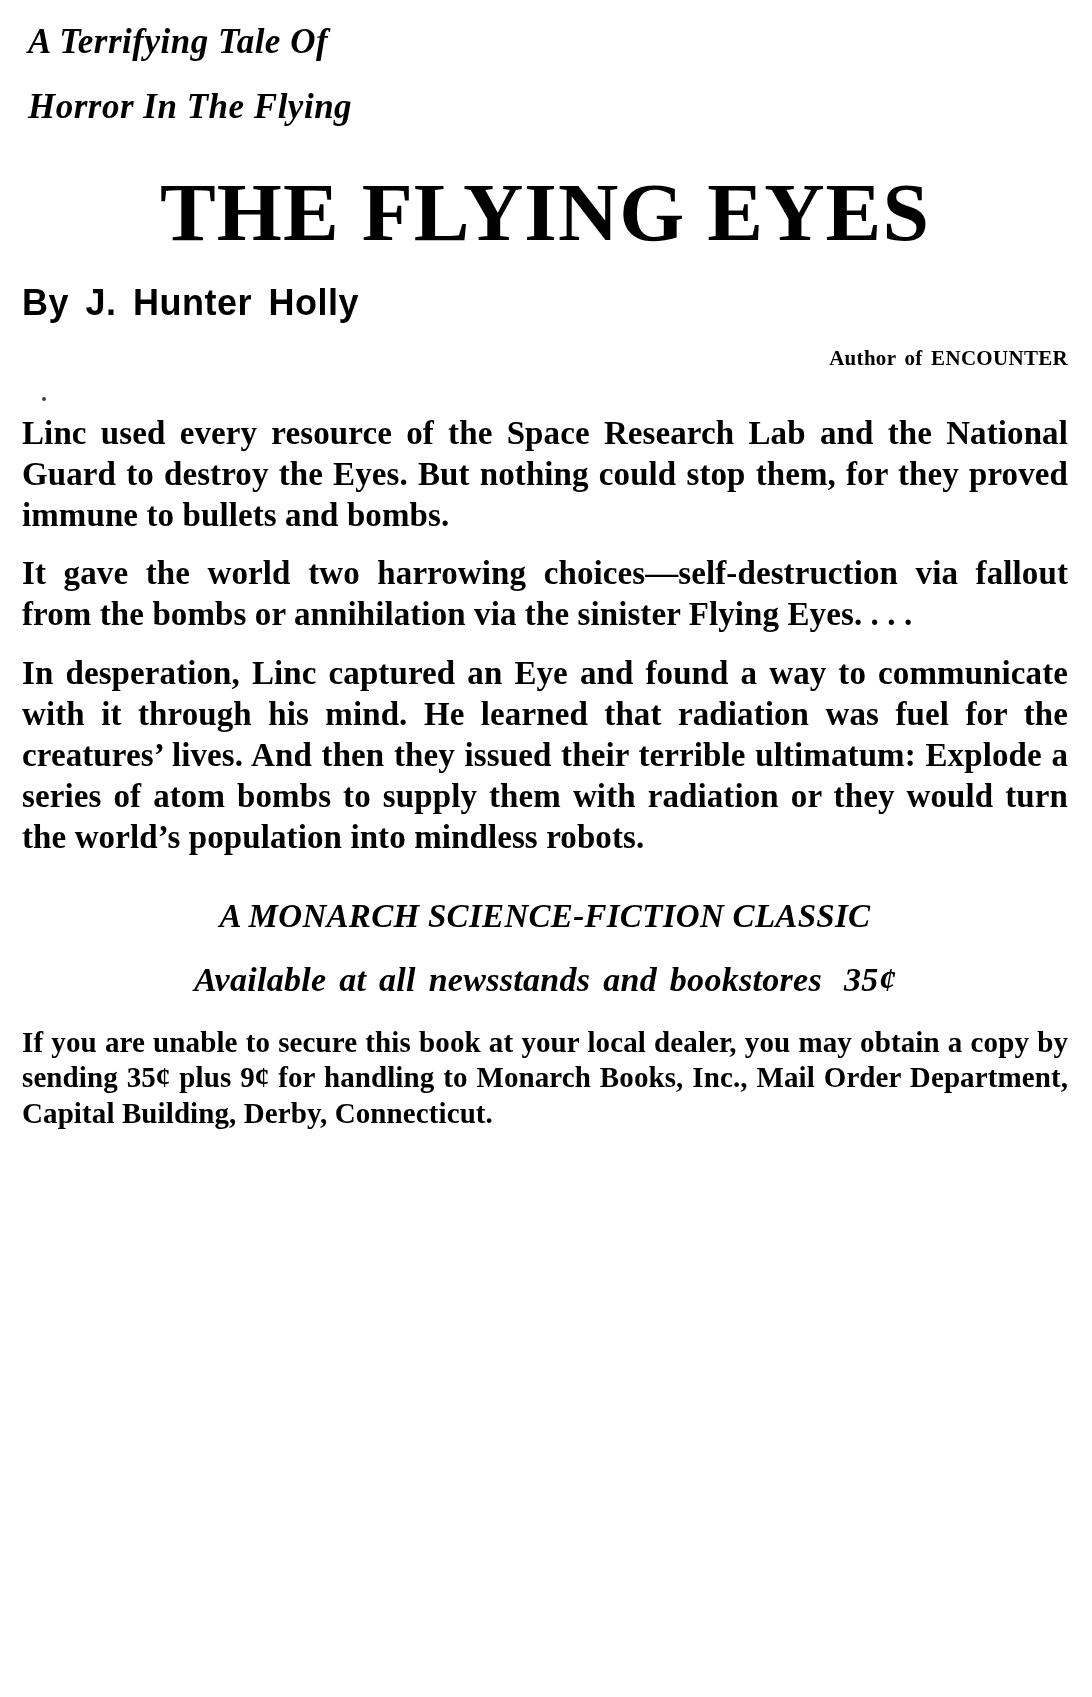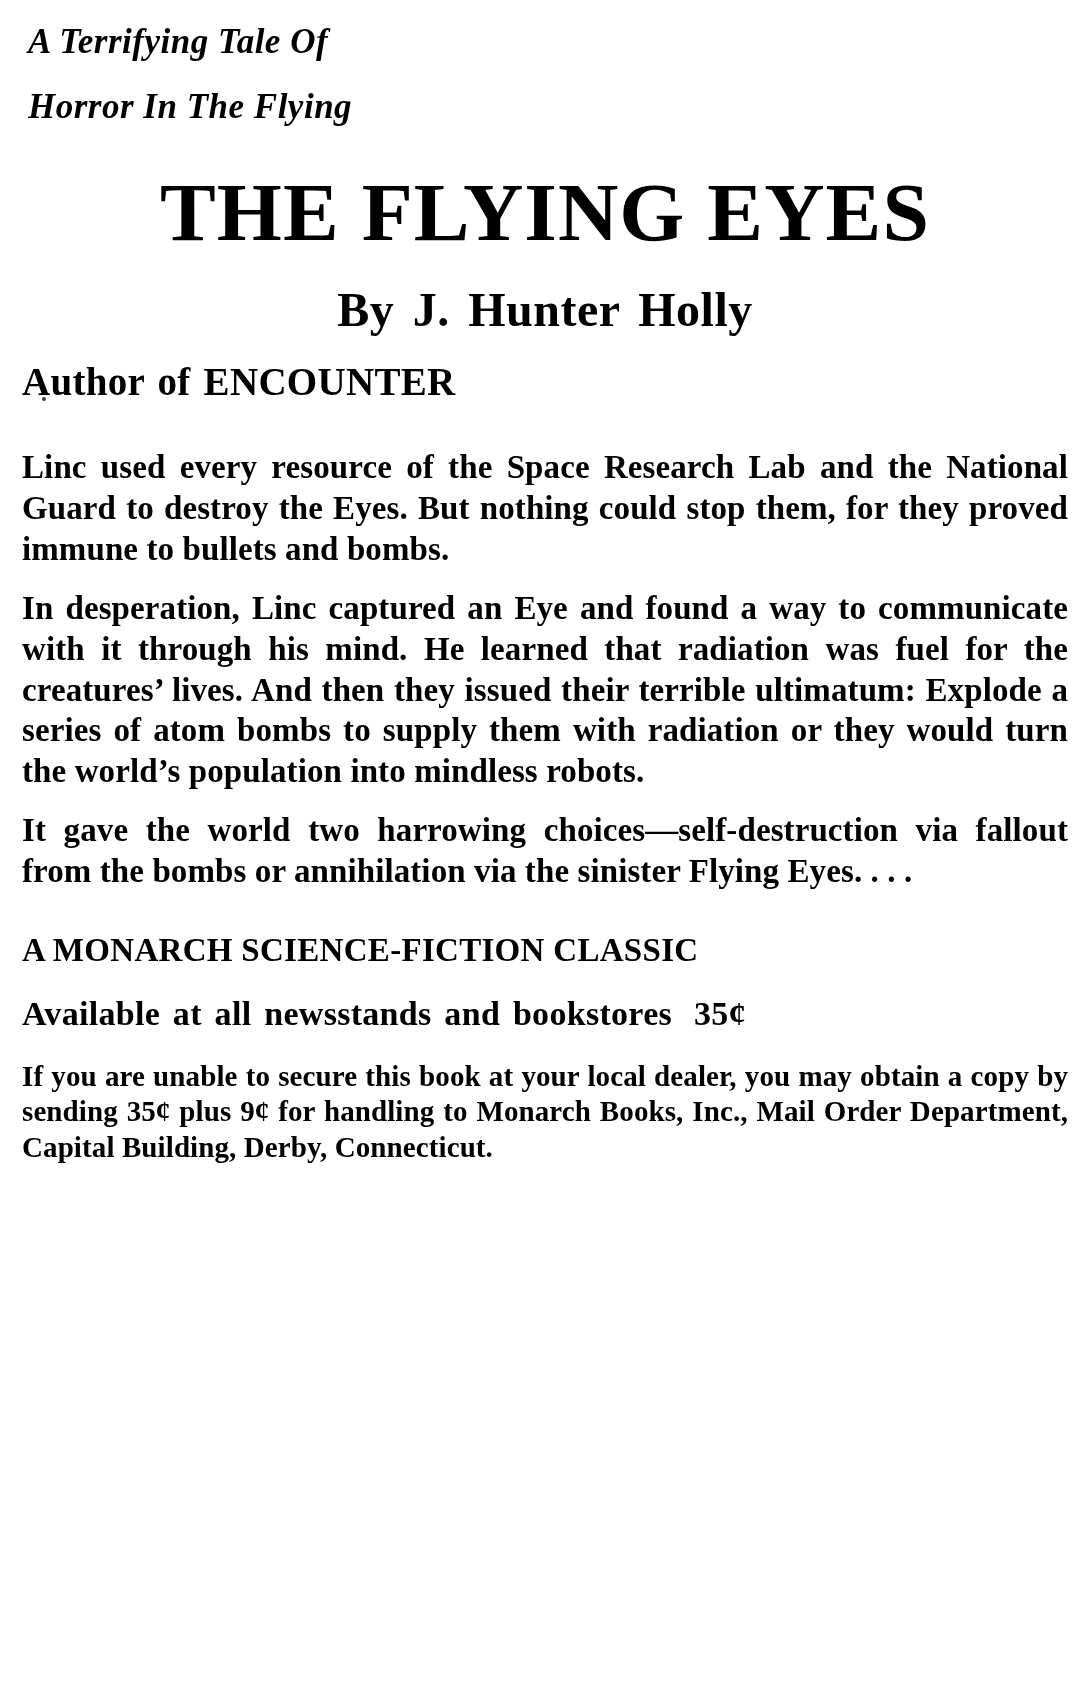--- a/index.html
+++ b/index.html
@@ -43,34 +43,33 @@
     font-weight: bold;
     font-size: 82px;
     line-height: 1;
     letter-spacing: 1px;
     margin: 48px 0 0 0;
     transform: scaleX(1.02);
   }
 
   
   .byline {
-    text-align: center;
-    font-family: Liberation Serif, serif;
+    font-family: Liberation Sans, sans-serif;
     font-weight: bold;
-    font-size: 48px;
+    font-size: 36px;
     letter-spacing: 0.5px;
     margin: 28px 0 0 0;
     word-spacing: 6px;
   }
 
   .author-credit {
-    text-align: left;
+    text-align: right;
     font-family: "Liberation Serif", serif;
     font-weight: bold;
-    font-size: 39px;
+    font-size: 21px;
     line-height: 1.18;
     letter-spacing: 0.3px;
     margin: 22px 0 0 0;
     word-spacing: 3px;
   }
 
   
   .blurb {
     font-family: "Liberation Serif", serif;
     font-weight: bold;
@@ -79,25 +78,27 @@
     text-align: justify;
     text-justify: inter-word;
     margin: 0 0 18px 0;
     letter-spacing: 0.1px;
   }
   .blurb:first-of-type { margin-top: 0; }
   .blurbs { margin-top: 42px; }
 
   
   .promo-line {
+    text-align: center;
     font-family: "Liberation Serif", serif;
     font-weight: bold;
     font-size: 33px;
     letter-spacing: 0.3px;
     margin: 0;
+    font-style: italic;
   }
   .promo-classic { margin-top: 40px; }
   .promo-available {
     margin-top: 26px;
     font-size: 34px;
     word-spacing: 4px;
   }
   .promo-available .price { margin-left: 22px; }
 
   .fineprint {
@@ -136,22 +137,22 @@
   <h1 class="title">THE FLYING EYES</h1>
 
   <div class="byline">By J. Hunter Holly</div>
 
   <div class="author-credit">
     <div>Author of ENCOUNTER</div>
   </div>
 
   <div class="blurbs">
     <p class="blurb">Linc used every resource of the Space Research Lab and the National Guard to destroy the Eyes. But nothing could stop them, for they proved immune to bullets and bombs.</p>
+    <p class="blurb">It gave the world two harrowing choices—self-destruction via fallout from the bombs or annihilation via the sinister Flying Eyes. . . .</p>
     <p class="blurb">In desperation, Linc captured an Eye and found a way to communicate with it through his mind. He learned that radiation was fuel for the creatures’ lives. And then they issued their terrible ultimatum: Explode a series of atom bombs to supply them with radiation or they would turn the world’s population into mindless robots.</p>
-    <p class="blurb">It gave the world two harrowing choices—self-destruction via fallout from the bombs or annihilation via the sinister Flying Eyes. . . .</p>
   </div>
 
   <div class="promo-line promo-classic">A MONARCH SCIENCE-FICTION CLASSIC</div>
 
   <div class="promo-line promo-available">
     <span>Available at all newsstands and bookstores</span><span class="price">35¢</span>
   </div>
 
   <p class="fineprint">If you are unable to secure this book at your local dealer, you may obtain a copy by sending 35¢ plus 9¢ for handling to Monarch Books, Inc., Mail Order Department, Capital Building, Derby, Connecticut.</p>
 

